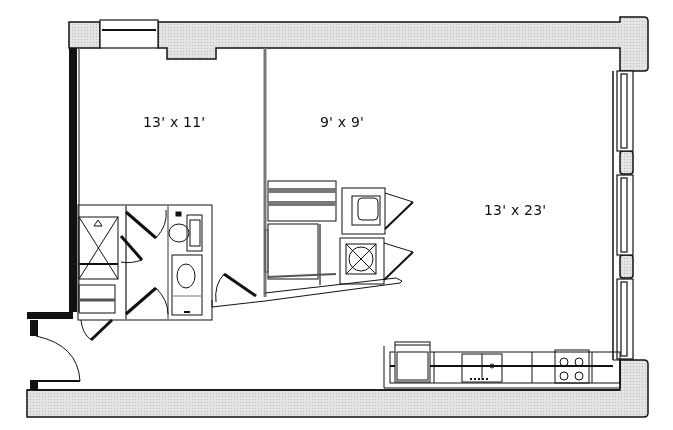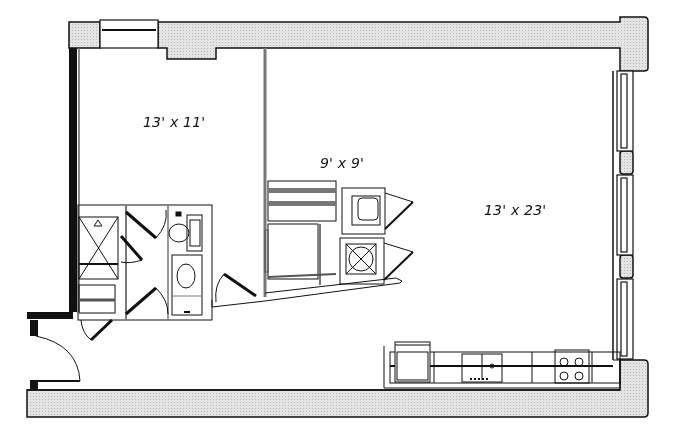--- a/index.html
+++ b/index.html
@@ -1,18 +1,18 @@
 <!DOCTYPE html>
 <html><head>
 <meta charset="utf-8">
 <style>
   html, body { margin:0; padding:0; background:#ffffff; }
   body { width:673px; height:430px; position:relative; overflow:hidden; font-family:"DejaVu Sans", sans-serif; }
   #plan { position:absolute; left:0; top:0; width:673px; height:430px; }
-  .label { position:absolute; font-family:"DejaVu Sans", sans-serif; font-size:14px; color:#111; white-space:nowrap; letter-spacing:0.2px;font-style:italic; }
+  .label { position:absolute; font-family:"DejaVu Sans", sans-serif; font-size:14px; color:#111; white-space:nowrap; letter-spacing:0.2px; }
 </style>
 </head>
 <body>
 
 <svg id="plan" viewBox="0 0 673 430" xmlns="http://www.w3.org/2000/svg">
   <defs>
     <pattern id="hatch" width="3" height="3" patternUnits="userSpaceOnUse">
       <rect width="3" height="3" fill="#e4e4e4"></rect>
       <rect width="1" height="1" fill="#b8b8b8"></rect>
     </pattern>
@@ -171,14 +171,14 @@
     <circle cx="564" cy="376" r="4"></circle>
     <circle cx="579" cy="376" r="4"></circle>
   </g>
 
   <line x1="613" y1="71" x2="613" y2="360" stroke="#111" stroke-width="1.5"></line>
 
   <line x1="27" y1="390" x2="620" y2="390" stroke="#111" stroke-width="1.5"></line>
 </svg>
 
 <div class="label" style="left:143px;top:114px;">13' x 11'</div>
-<div class="label" style="left:320px;top:114px;margin-top:41px;">9' x 9'</div>
+<div class="label" style="left:320px;top:114px;">9' x 9'</div>
 <div class="label" style="left:484px;top:202px;">13' x 23'</div>
 
 </body></html>

